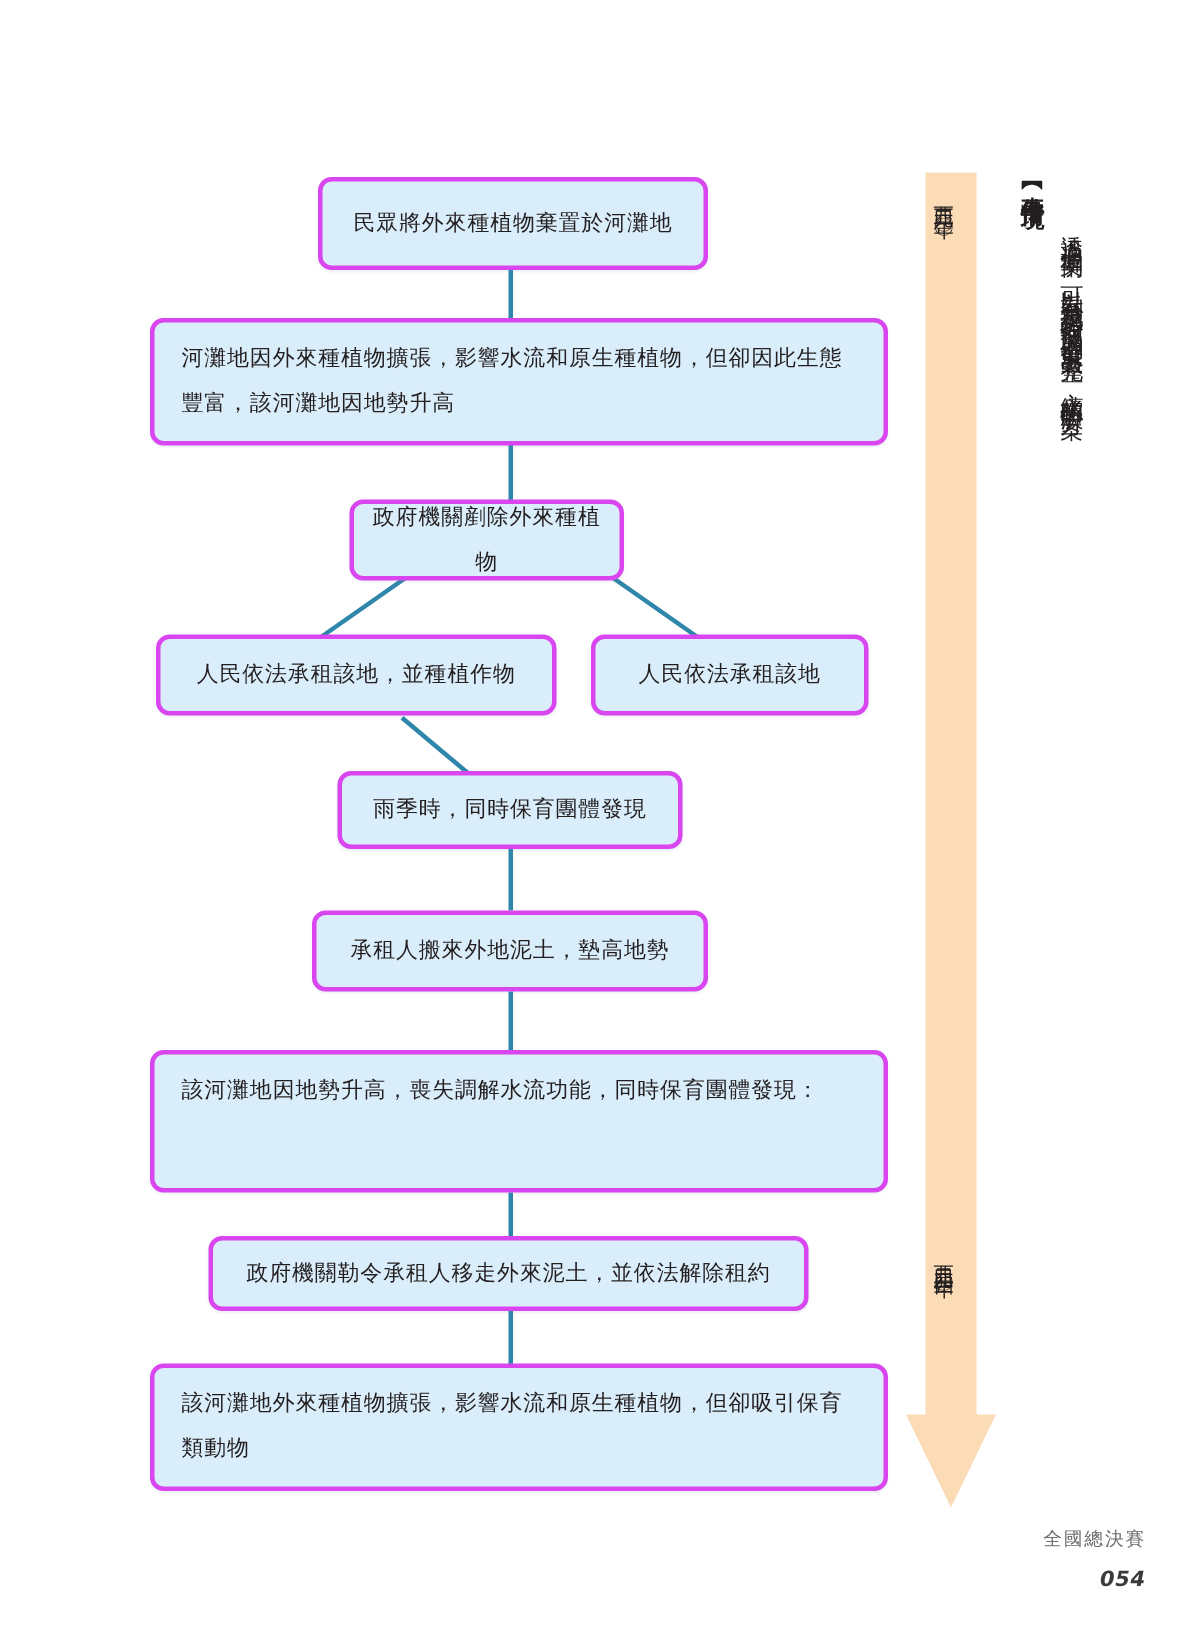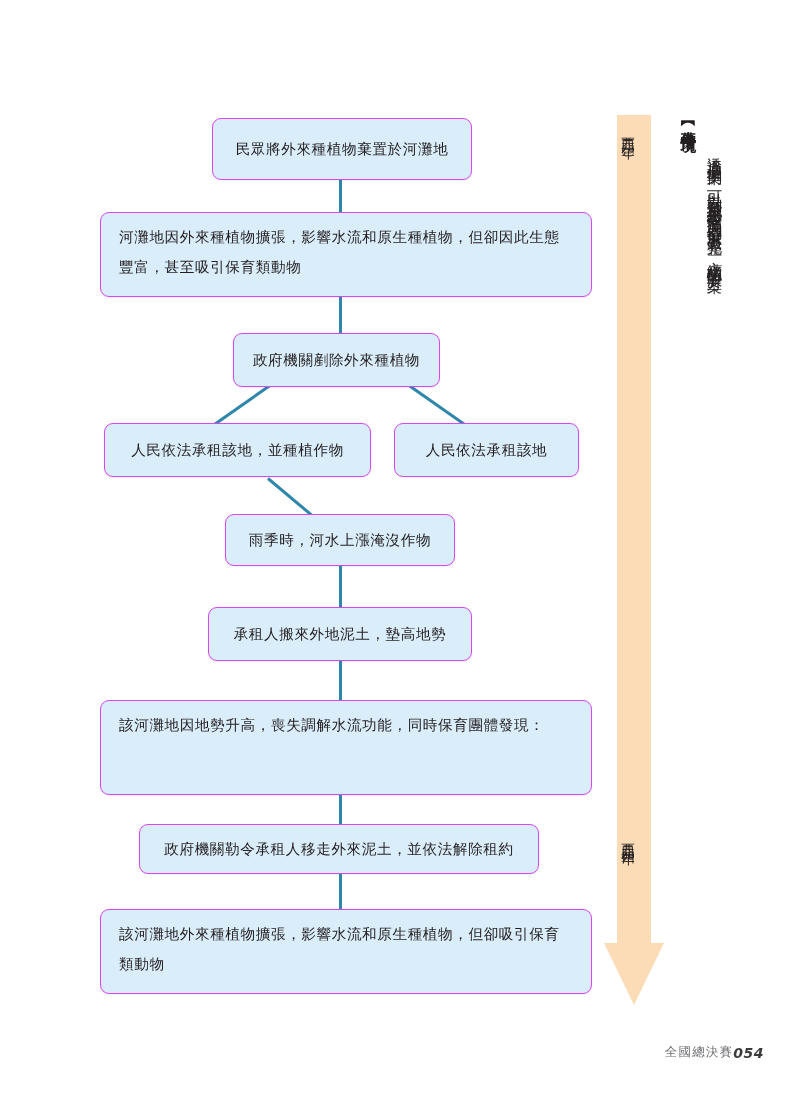--- a/index.html
+++ b/index.html
@@ -18,21 +18,21 @@
     height: 1095px;
     background: #ffffff;
     overflow: hidden;
   }
 
   
   .node {
     position: absolute;
     box-sizing: border-box;
     background: #daedfa;
-    border: 1px solid #d946ef;
+    border: 3px solid #d946ef;
     border-radius: 9px;
     color: #231f20;
     font-size: 14.6px;
     line-height: 30px;
     letter-spacing: 0.6px;
     padding: 9px 18px;
     z-index: 3;
     box-shadow: 0 1px 2px rgba(90,140,170,0.13);
   }
   .node.center {
@@ -110,21 +110,23 @@
     letter-spacing: 2.6px;
   }
 
   
   #footer {
     position: absolute;
     right: 36px;
     bottom: 34px;
     display: flex;
     align-items: flex-end;
+    gap: 10px;
     color: #6d6e71;
+    flex-direction: column;
   }
   #footer-title {
     font-size: 12.5px;
     letter-spacing: 1.2px;
   }
   #footer-page {
     font-size: 14px;
     font-weight: bold;
     color: #3b3b3d;
     letter-spacing: 0.5px;
@@ -153,37 +155,37 @@
   <div class="conn v" style="left:339px; top:795px; height:32px;"></div>
 
   <div class="conn v" style="left:339px; top:874px; height:36px;"></div>
 
   <div class="node center vcenter" style="left:212px; top:118px; width:260px; height:62px;">
     <span class="inner">民眾將外來種植物棄置於河灘地</span>
   </div>
 
   <div class="node" style="left:100px; top:212px; width:492px; height:85px;">
     <span class="inner">河灘地因外來種植物擴張，影響水流和原生種植物，但卻因此生態</span>
-    <span class="inner">豐富，甚至吸引保育類動物</span>
-  </div>
-
-  <div class="node center vcenter" style="left:233px; top:333px; width:207px; height:54px;">
+    <span class="inner">豐富，該河灘地因地勢升高</span>
+  </div>
+
+  <div class="node center vcenter" style="left:233px; top:333px; width:183px; height:54px;">
     <span class="inner">政府機關剷除外來種植物</span>
   </div>
 
   <div class="node center vcenter" style="left:104px; top:423px; width:267px; height:54px;">
     <span class="inner">人民依法承租該地，並種植作物</span>
   </div>
 
   <div class="node center vcenter" style="left:394px; top:423px; width:185px; height:54px;">
     <span class="inner">人民依法承租該地</span>
   </div>
 
   <div class="node center vcenter" style="left:225px; top:514px; width:230px; height:52px;">
-    <span class="inner">雨季時，河水上漲淹沒作物</span>
+    <span class="inner">雨季時，同時保育團體發現</span>
   </div>
 
   <div class="node center vcenter" style="left:208px; top:607px; width:264px; height:54px;">
     <span class="inner">承租人搬來外地泥土，墊高地勢</span>
   </div>
 
   <div class="node" style="left:100px; top:700px; width:492px; height:95px;">
     <span class="inner">該河灘地因地勢升高，喪失調解水流功能，同時保育團體發現：</span>
   </div>
 

